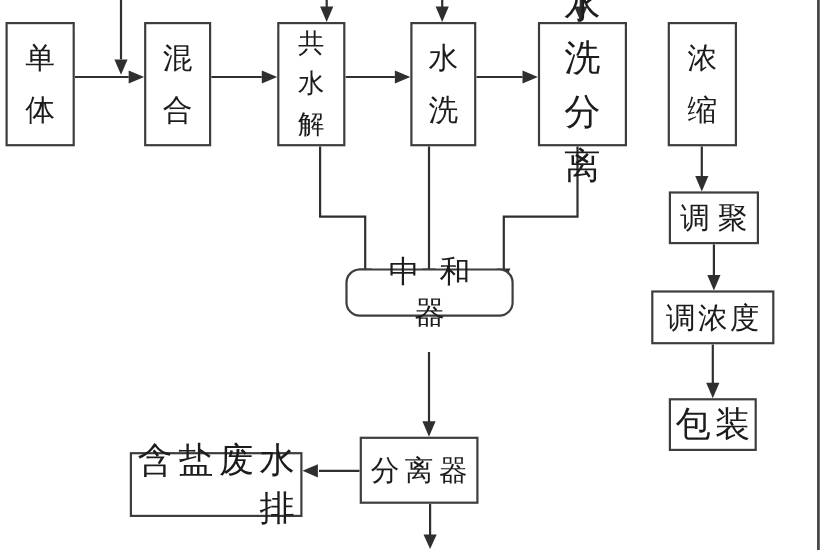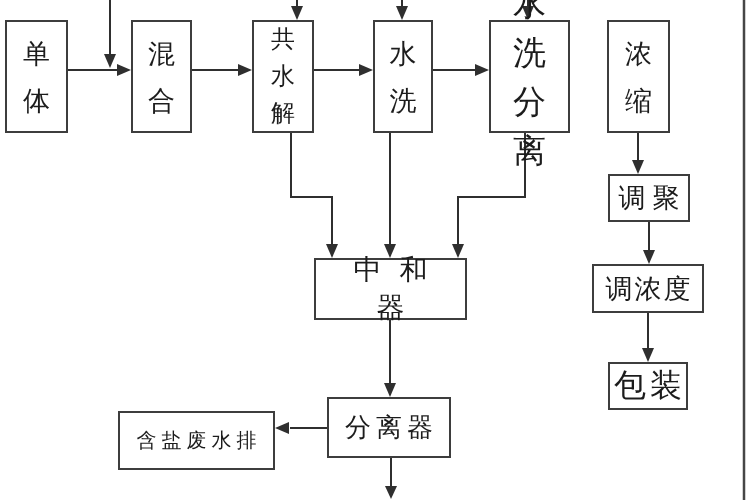--- a/index.html
+++ b/index.html
@@ -26,37 +26,37 @@
     justify-content: center;
     text-align: center;
     color: #1c1c1c;
     white-space: pre-line;
   }
   .v2   { font-size: 27px; line-height: 47px; }          
   .v3   { font-size: 24px; line-height: 37px; }          
   .v22  { font-size: 33px; line-height: 49px; letter-spacing: 4px; padding-left: 4px; }
   .h-neutral { font-size: 28px; letter-spacing: 18px; padding-left: 18px; }
   .h-sep     { font-size: 26px; letter-spacing: 5px;  padding-left: 5px; }
-  .h-brine   { font-size: 20px; letter-spacing: 5px;  padding-left: 5px; text-align: right; }
+  .h-brine   { font-size: 32px; letter-spacing: 5px;  padding-left: 5px; text-align: right; }
   .h-telo    { font-size: 27px; letter-spacing: 7px;  padding-left: 7px; }
   .h-adj     { font-size: 27px; letter-spacing: 2px;  padding-left: 2px; }
   .h-pack    { font-size: 32px; letter-spacing: 4px;  padding-left: 4px; }
 
   
   .b-monomer        { left: 5px;   top: 20px;  width: 63px;  height: 113px; }
   .b-mixing         { left: 131px; top: 20px;  width: 61px;  height: 113px; }
   .b-cohydrolysis   { left: 252px; top: 20px;  width: 62px;  height: 113px; }
   .b-waterwash      { left: 373px; top: 20px;  width: 60px;  height: 113px; }
   .b-washseparation { left: 489px; top: 20px;  width: 81px;  height: 113px; }
   .b-concentration  { left: 607px; top: 20px;  width: 63px;  height: 113px; }
   .b-telomerization { left: 608px; top: 174px; width: 82px;  height: 48px; }
   .b-adjustconc     { left: 592px; top: 264px; width: 112px; height: 49px; }
   .b-packaging      { left: 608px; top: 362px; width: 80px;  height: 48px; }
-  .b-neutralizer    { left: 314px; top: 258px; width: 153px; height: 62px; }
-  .b-separator      { left: 327px; top: 397px; width: 124px; height: 61px; }
+  .b-neutralizer    { left: 314px; top: 244px; width: 153px; height: 44px; border-radius: 13px; }
+  .b-separator      { left: 327px; top: 397px; width: 108px; height: 61px; }
   .b-brine          { left: 118px; top: 411px; width: 157px; height: 59px; }
 
   svg line, svg polyline { stroke: #2f2f2f; stroke-width: 2; fill: none; }
   svg polygon { fill: #2f2f2f; stroke: none; }
   .frame-line { stroke: #464646; stroke-width: 2.5; }
 </style>
 </head>
 <body>
 
 <div id="stage">

